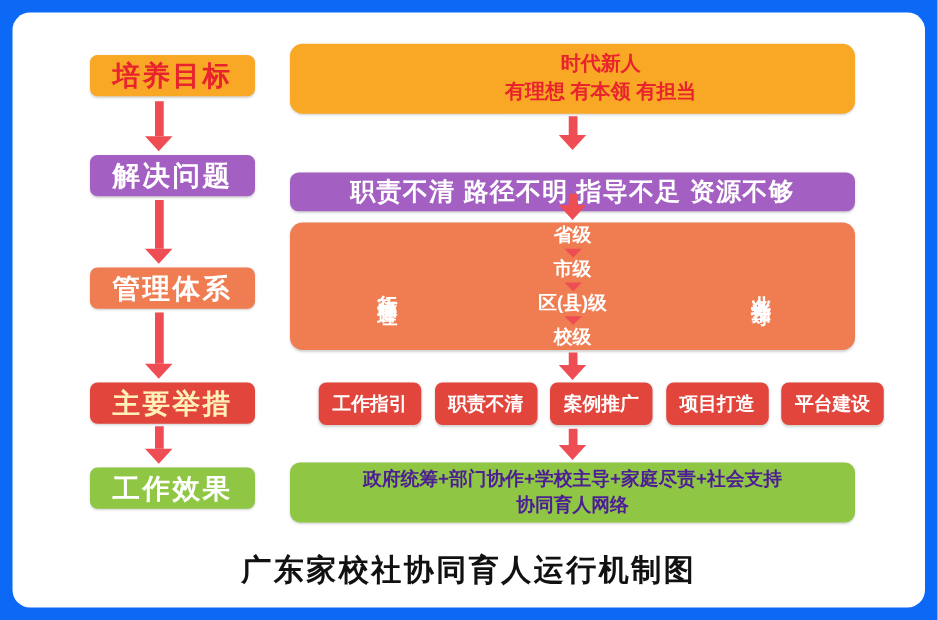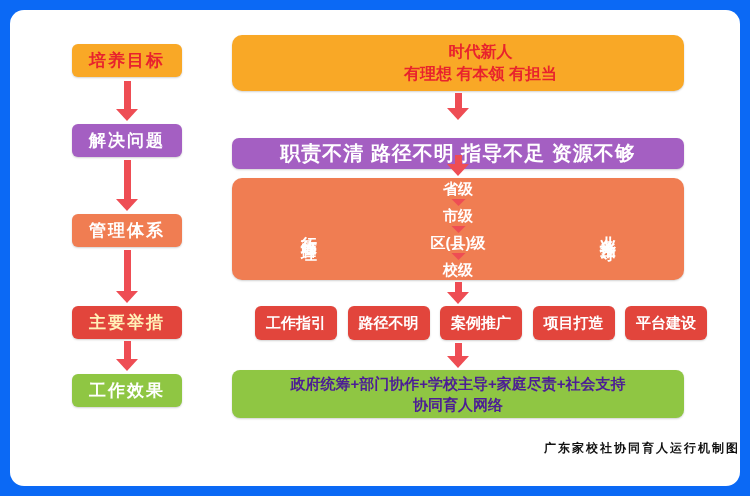--- a/index.html
+++ b/index.html
@@ -16,21 +16,21 @@
     position:absolute;left:10px;top:10px;width:730px;height:476px;
     background:var(--canvas,#ffffff);
     border-radius:14px;
   }
   .box{
     position:absolute;display:flex;align-items:center;justify-content:center;
     font-weight:bold;box-sizing:border-box;text-align:center;
     box-shadow:0 1px 2px rgba(0,0,0,.18);
   }
   
-  .stage{left:62px;width:110px;height:33px;border-radius:6px;font-size:17px;letter-spacing:2px;font-family:Liberation Serif, serif;}
+  .stage{left:62px;width:132px;height:33px;border-radius:6px;font-size:22px;letter-spacing:2px;font-family:Liberation Serif, serif;}
   .stage.s1{top:34px;background:var(--goal);color:var(--goal-text);}
   .stage.s2{top:114px;background:var(--problem);color:#ffffff;}
   .stage.s3{top:204px;background:var(--management);color:#ffffff;}
   .stage.s4{top:296px;background:var(--measure);color:var(--measure-text);}
   .stage.s5{top:364px;background:var(--effect);color:#ffffff;}
   
   .arrow{position:absolute;width:22px;display:flex;flex-direction:column;align-items:center;}
   .arrow .shaft{width:7px;flex:1;background:var(--arrow);}
   .arrow .head{width:0;height:0;border-left:11px solid transparent;border-right:11px solid transparent;border-top:12px solid var(--arrow);}
   .mini-arrow{display:flex;flex-direction:column;align-items:center;height:12px;margin:1px 0;}
@@ -57,22 +57,22 @@
     position:absolute;left:222px;top:296px;width:452px;height:34px;
     display:flex;justify-content:space-between;padding-left:23px;
   }
   .measure-box{
     width:82px;height:34px;background:var(--measure);color:#ffffff;
     border-radius:6px;display:flex;align-items:center;justify-content:center;
     font-weight:bold;font-size:15px;box-shadow:0 1px 2px rgba(0,0,0,.18);
   }
   .effect-box{left:222px;top:360px;width:452px;height:48px;background:var(--effect);color:#4c1d95;border-radius:8px;font-size:15px;flex-direction:column;line-height:21px;}
   .diagram-title{
-    position:absolute;left:0;top:430px;width:100%;text-align:right;
-    font-weight:bold;font-size:12px;color:var(--title-text);letter-spacing:2px;
+    position:absolute;left:0;top:430px;width:100%;text-align:center;
+    font-weight:bold;font-size:24px;color:var(--title-text);letter-spacing:2px;
   }
 </style>
 </head>
 <body>
 
 <div class="frame">
   <div class="canvas">
 
     <div class="box stage s1">培养目标</div>
     <div class="box stage s2">解决问题</div>
@@ -137,21 +137,21 @@
       <div class="mgmt-vertical right">业务指导</div>
     </div>
 
     <div class="arrow" style="left:437px;top:272px;height:22px;">
         <div class="shaft"></div>
         <div class="head"></div>
       </div>
 
     <div class="measures-row">
       <div class="measure-box">工作指引</div>
-      <div class="measure-box">路径不明</div>
+      <div class="measure-box">职责不清</div>
       <div class="measure-box">案例推广</div>
       <div class="measure-box">项目打造</div>
       <div class="measure-box">平台建设</div>
     </div>
 
     <div class="arrow" style="left:437px;top:333px;height:25px;">
         <div class="shaft"></div>
         <div class="head"></div>
       </div>
 

